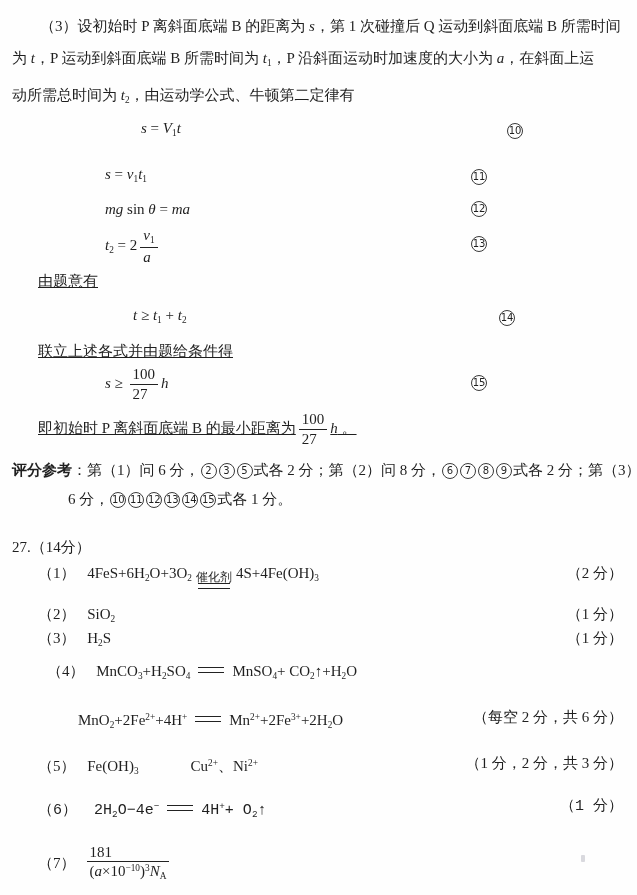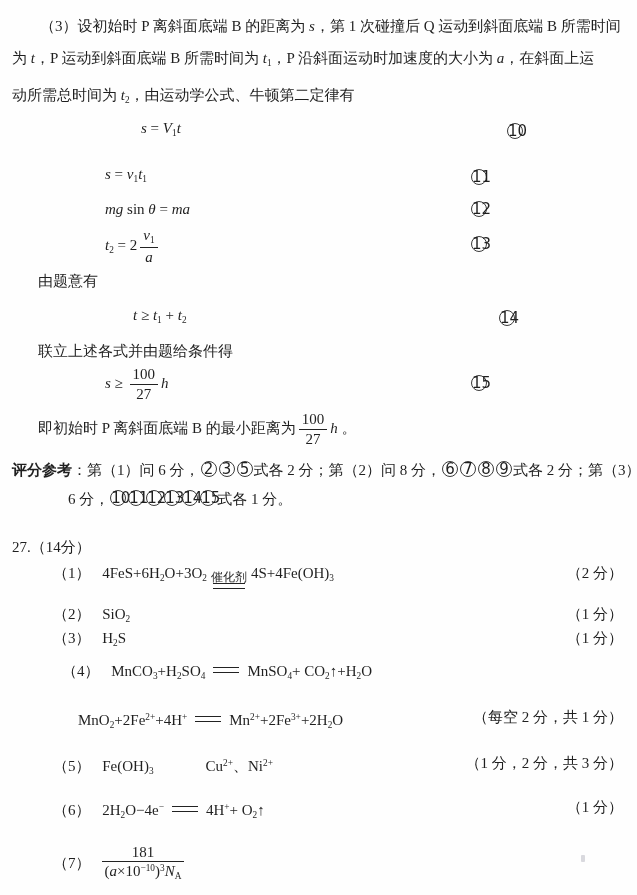--- a/index.html
+++ b/index.html
@@ -26,45 +26,45 @@
   sub,sup{font-style:normal;font-size:0.62em;}
   sub{vertical-align:-0.35em;}
   sup{vertical-align:0.55em;}
   .eq{padding-left:105px;}
   .eqnum{
     position:absolute;left:470px;top:50%;transform:translateY(-50%);
   }
   .circ{
     display:inline-block;width:14px;height:14px;line-height:14px;
     border:1px solid #3a3a3a;border-radius:50%;
-    font-size:15px;text-align:center;
+    font-size:10px;text-align:center;
     font-family:"DejaVu Sans","Liberation Sans",sans-serif;
     margin:0 1px;vertical-align:1px;
     font-style:normal;
   }
-  .frac{display:inline-block;vertical-align:middle;text-align:center;margin:0 3px;line-height:1.25;}
+  .frac{display:inline-block;vertical-align:middle;text-align:left;margin:0 3px;line-height:1.25;}
   .frac .num{display:block;padding:0 3px;}
   .frac .den{display:block;border-top:1px solid #222;padding:0 3px;}
   .dbl{
     display:inline-block;width:26px;height:6px;
     border-top:1.5px solid #222;border-bottom:1.5px solid #222;
     box-sizing:border-box;
   }
   .dbl-inline{margin:0 8px;vertical-align:3px;}
   .cat{
     display:inline-flex;flex-direction:column;align-items:center;
     vertical-align:-3px;margin:0 4px;
   }
   .cat-top{font-size:12px;line-height:11px;letter-spacing:0;}
   .cat .dbl{width:32px;}
   .lbl{margin-right:8px;}
   .score{position:absolute;right:14px;top:0;}
-  .chem{padding-left:53px;}
+  .chem{padding-left:38px;}
   .chem-cont{padding-left:78px;}
-  .indent2{padding-left:38px;}
+  .indent2{padding-left:38px;text-decoration:underline;}
   .head{padding-left:12px;}
   .flexrow{display:flex;align-items:center;}
   .artifact{
     position:absolute;left:581px;top:855px;width:4px;height:7px;
     background:#b9b9c2;opacity:.55;border-radius:1px;
   }
 </style>
 </head>
 <body>
 
@@ -135,30 +135,30 @@
     <span class="score">（1 分）</span>
   </div>
 
   <div class="row chem" style="top:660px;margin-left:9px;">
     <span class="lbl">（4）</span>
     <span><span>MnCO</span><sub>3</sub><span>+H</span><sub>2</sub><span>SO</span><sub>4</sub><span class="dbl dbl-inline"></span><span>MnSO</span><sub>4</sub><span>+ CO</span><sub>2</sub><span>↑</span><span>+H</span><sub>2</sub><span>O</span></span>
   </div>
 
   <div class="row chem-cont" style="top:706px;">
     <span><span>MnO</span><sub>2</sub><span>+2Fe</span><sup>2+</sup><span>+4H</span><sup>+</sup><span class="dbl dbl-inline"></span><span>Mn</span><sup>2+</sup><span>+2Fe</span><sup>3+</sup><span>+2H</span><sub>2</sub><span>O</span></span>
-    <span class="score">（每空 2 分，共 1 分）</span>
+    <span class="score">（每空 2 分，共 6 分）</span>
   </div>
 
   <div class="row chem" style="top:752px;">
     <span class="lbl">（5）</span>
     <span><span>Fe(OH)</span><sub>3</sub><span style="display: inline-block; width: 52px;"></span><span>Cu</span><sup>2+</sup><span>、Ni</span><sup>2+</sup></span>
     <span class="score">（1 分，2 分，共 3 分）</span>
   </div>
 
-  <div class="row chem" style="top:796px;">
+  <div class="row chem" style="top:796px;font-family:Liberation Mono, monospace;">
     <span class="lbl">（6）</span>
     <span><span>2H</span><sub>2</sub><span>O−4e</span><sup>−</sup><span class="dbl dbl-inline"></span><span>4H</span><sup>+</sup><span>+ O</span><sub>2</sub><span>↑</span></span>
     <span class="score">（1 分）</span>
   </div>
 
   <div class="row chem flexrow" style="top:838px;height:50px;">
     <span class="lbl">（7）</span>
     <span><span class="frac"><span class="num"><span>181</span></span><span class="den"><span>(</span><span class="it">a</span><span>×10</span><sup>−10</sup><span>)</span><sup>3</sup><span class="it">N</span><sub>A</sub></span></span></span>
   </div>
 

